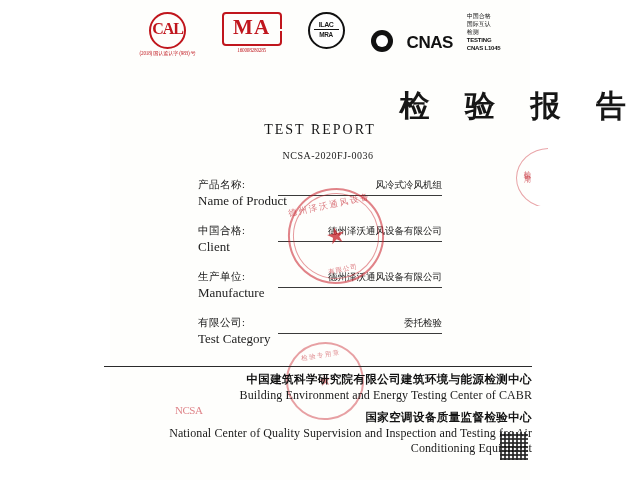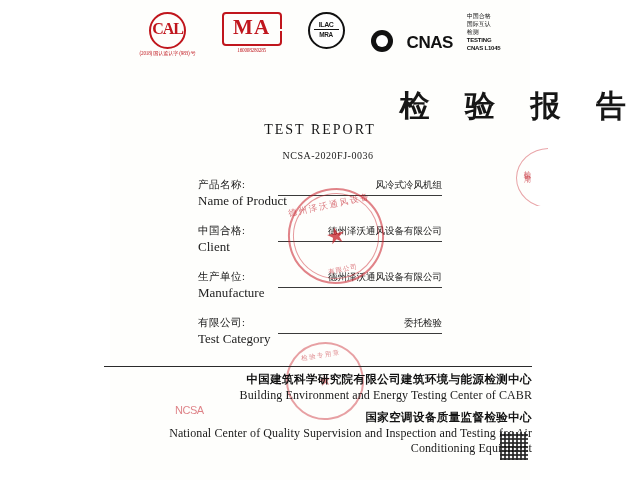--- a/index.html
+++ b/index.html
@@ -373,21 +373,21 @@
     letter-spacing: 2px;
     color: rgba(196, 28, 38, 0.5);
     writing-mode: vertical-rl;
   }
 
   
   .ncsa-mark {
     position: absolute;
     left: 175px;
     top: 404px;
-    font-family: Liberation Sans, sans-serif;
+    font-family: Liberation Serif, serif;
     font-size: 11px;
     color: rgba(196, 28, 38, 0.55);
     letter-spacing: -0.5px;
   }
   .qr {
     position: absolute;
     right: 112px;
     top: 432px;
     width: 28px;
     height: 28px;

